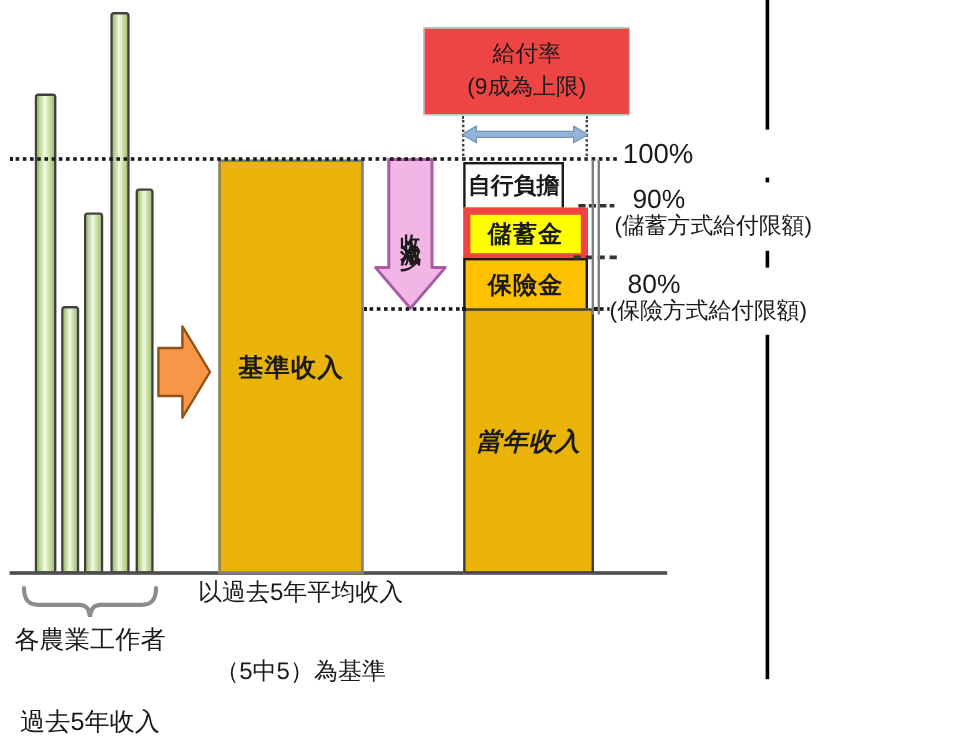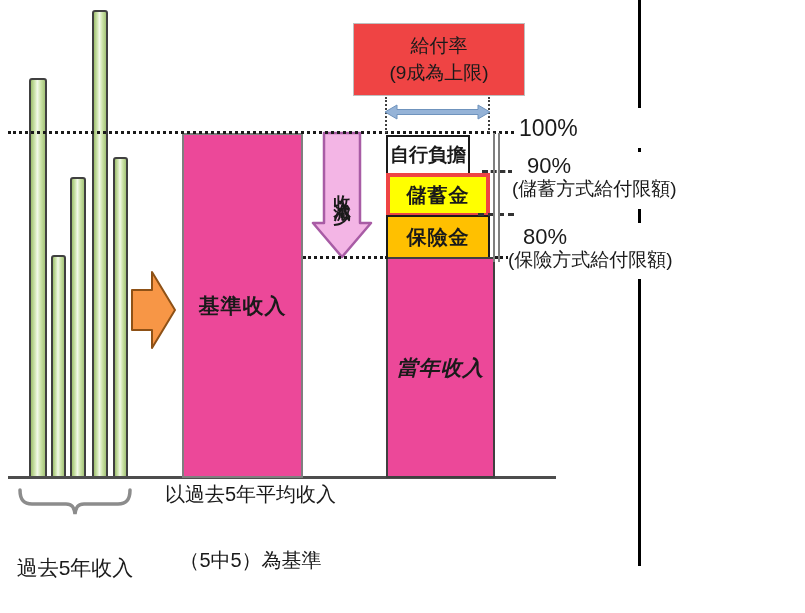--- a/index.html
+++ b/index.html
@@ -17,23 +17,23 @@
   .baseline{position:absolute;background:#4d4d4d;}
   .dotted-h{position:absolute;border-top:3px dotted #1a1a1a;height:0;}
   .dashed-h{position:absolute;border-top:3px dashed #333;height:0;}
   .dotted-v{position:absolute;border-left:2px dotted #404040;width:0;}
   .thin-v{position:absolute;border-left:2px solid #7f7f7f;width:0;}
   .vline{position:absolute;background:#000;}
   .fillbox{
     position:absolute;box-sizing:border-box;display:flex;align-items:center;justify-content:center;
     font-weight:bold;text-align:center;
   }
-  .bluebox{background:#ec4899;border:2px solid #7f7f7f;font-size:21px;letter-spacing:1px;}
+  .bluebox{background:#eab308;border:2px solid #7f7f7f;font-size:21px;letter-spacing:1px;}
   .whitebox{background:#ffffff;border:2px solid #1a1a1a;font-size:19px;}
-  .yellowbox{background:#ffff00;border:4px solid #ef4444;font-size:20px;letter-spacing:1px;}
+  .yellowbox{background:#ffff00;border:6px solid #ef4444;font-size:20px;letter-spacing:1px;}
   .orangebox{background:#ffc000;border:2px solid #1a1a1a;font-size:20px;letter-spacing:1px;}
   .caption{
     position:absolute;background:#ffffff;display:flex;flex-direction:column;
     align-items:center;justify-content:center;text-align:center;line-height:1.32;gap:40px;
   }
   .payout{
     position:absolute;background:#ef4444;border:1.5px solid #bfbfbf;
     display:flex;flex-direction:column;align-items:center;justify-content:center;
     font-size:19px;line-height:1.4;
   }
@@ -118,20 +118,21 @@
   <div class="axis-label" style="left:508px;top:207px;width:184px;height:56px;margin-top:16px;">
     <div class="pct">80%</div>
     <div class="pct-note">(保險方式給付限額)</div>
   </div>
 
   <svg class="abs" style="left:14px;top:486px;" width="122" height="40" viewBox="0 0 122 40">
     <path d="M6,4 C6,14 10,18 18,18 L52,18 C58,18 60,21 61,28 C62,21 64,18 70,18 L104,18 C112,18 116,14 116,4" fill="none" stroke="#8c8c8c" stroke-width="3.5" stroke-linecap="round"></path>
   </svg>
 
   <div class="caption" style="left:0px;top:528px;width:150px;height:80px;font-size:21px;">
+    <span>各農業工作者</span>
     <span>過去5年收入</span>
   </div>
   <div class="caption" style="left:152px;top:487px;width:197px;height:80px;font-size:20px;">
     <span>以過去5年平均收入</span>
     <span>（5中5）為基準</span>
   </div>
 
 </div>
 
 </body></html>

